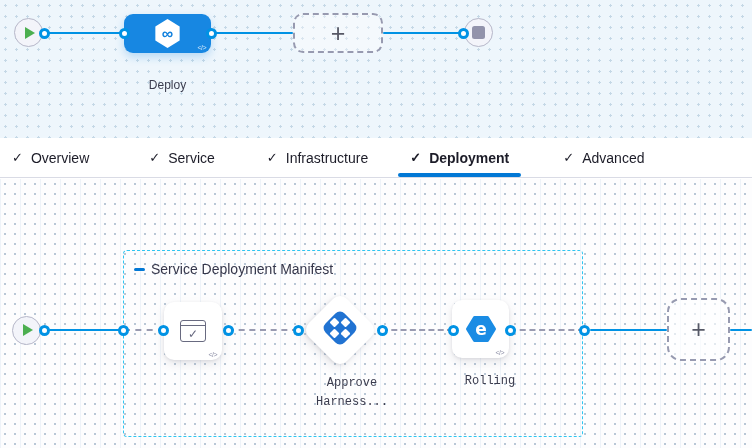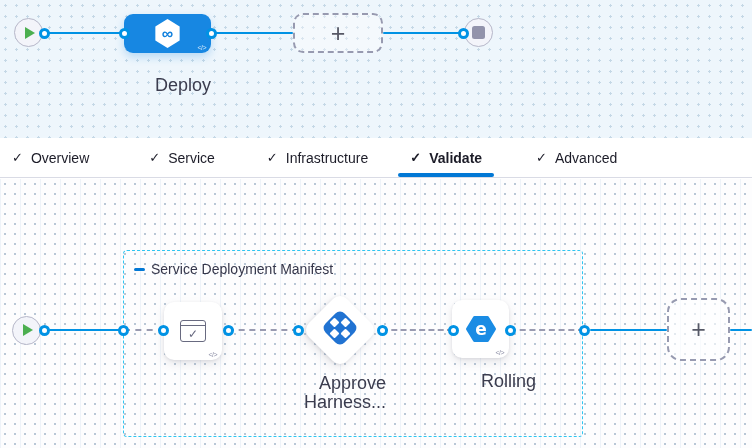--- a/index.html
+++ b/index.html
@@ -40,21 +40,21 @@
   .hexagon span { color:#1180dd; font-size:16px; font-weight:bold; line-height:1; }
   .code-glyph { position:absolute; right:5px; bottom:2px; font-size:7px; letter-spacing:-.5px; }
   .code-glyph.on-blue { color:#cfe7fb; }
   .code-glyph.on-white { color:#8d8fa6; }
   .dashed-box {
     position:absolute; border:2px dashed #979ab0; background:rgba(255,255,255,.35);
     display:flex; align-items:center; justify-content:center; color:#565866;
   }
   .plus-glyph { font-size:25px; font-weight:300; line-height:1; color:#565866; }
   .node-label {
-    position:absolute; text-align:right; font-size:18px; color:#3b3c4e; line-height:19px;
+    position:absolute; text-align:center; font-size:12px; color:#3b3c4e; line-height:19px;
   }
 
   
   .tab-bar {
     position:absolute; left:0; top:138px; width:752px; height:40px;
     background:#fff; border-bottom:1px solid #d9dbe5;
     display:flex; align-items:stretch;
   }
   .tab {
     position:relative; display:flex; align-items:center; gap:8px;
@@ -146,21 +146,21 @@
     <div class="tab t2">
       <span class="check">✓</span>
       <span>Service</span>
     </div>
     <div class="tab t3">
       <span class="check">✓</span>
       <span>Infrastructure</span>
     </div>
     <div class="tab t4 active">
       <span class="check">✓</span>
-      <span>Validate</span>
+      <span>Deployment</span>
     </div>
     <div class="tab t5">
       <span class="check">✓</span>
       <span>Advanced</span>
     </div>
   </div>
 
   <div class="exec-canvas">
 
     <div class="h-line" style="left:49px;  top:149.7px; width:75px;"></div>
@@ -220,21 +220,21 @@
     <div class="port" style="left:292.5px; top:145.5px;"></div>
     <div class="port" style="left:376.5px; top:145.5px;"></div>
     <div class="port" style="left:447.5px; top:145.5px;"></div>
     <div class="port" style="left:504.5px; top:145.5px;"></div>
     <div class="port" style="left:578.5px; top:145.5px;"></div>
 
     <div class="dashed-box" style="left:667px; top:119px; width:63px; height:63px; border-radius:14px; background:rgba(255,255,255,.6);">
       <span class="plus-glyph">+</span>
     </div>
 
-    <div class="node-label" style="left:294px; top:195px; width:92px;">
+    <div class="node-label" style="left:306px; top:195px; width:92px;font-family:Liberation Mono, monospace;">
       <div>Approve</div>
       <div>Harness...</div>
     </div>
-    <div class="node-label" style="left:426px; top:193px; width:110px;">
+    <div class="node-label" style="left:435px; top:193px; width:110px;font-family:Liberation Mono, monospace;">
       <div>Rolling</div>
     </div>
   </div>
 </div>
 
 </body></html>

